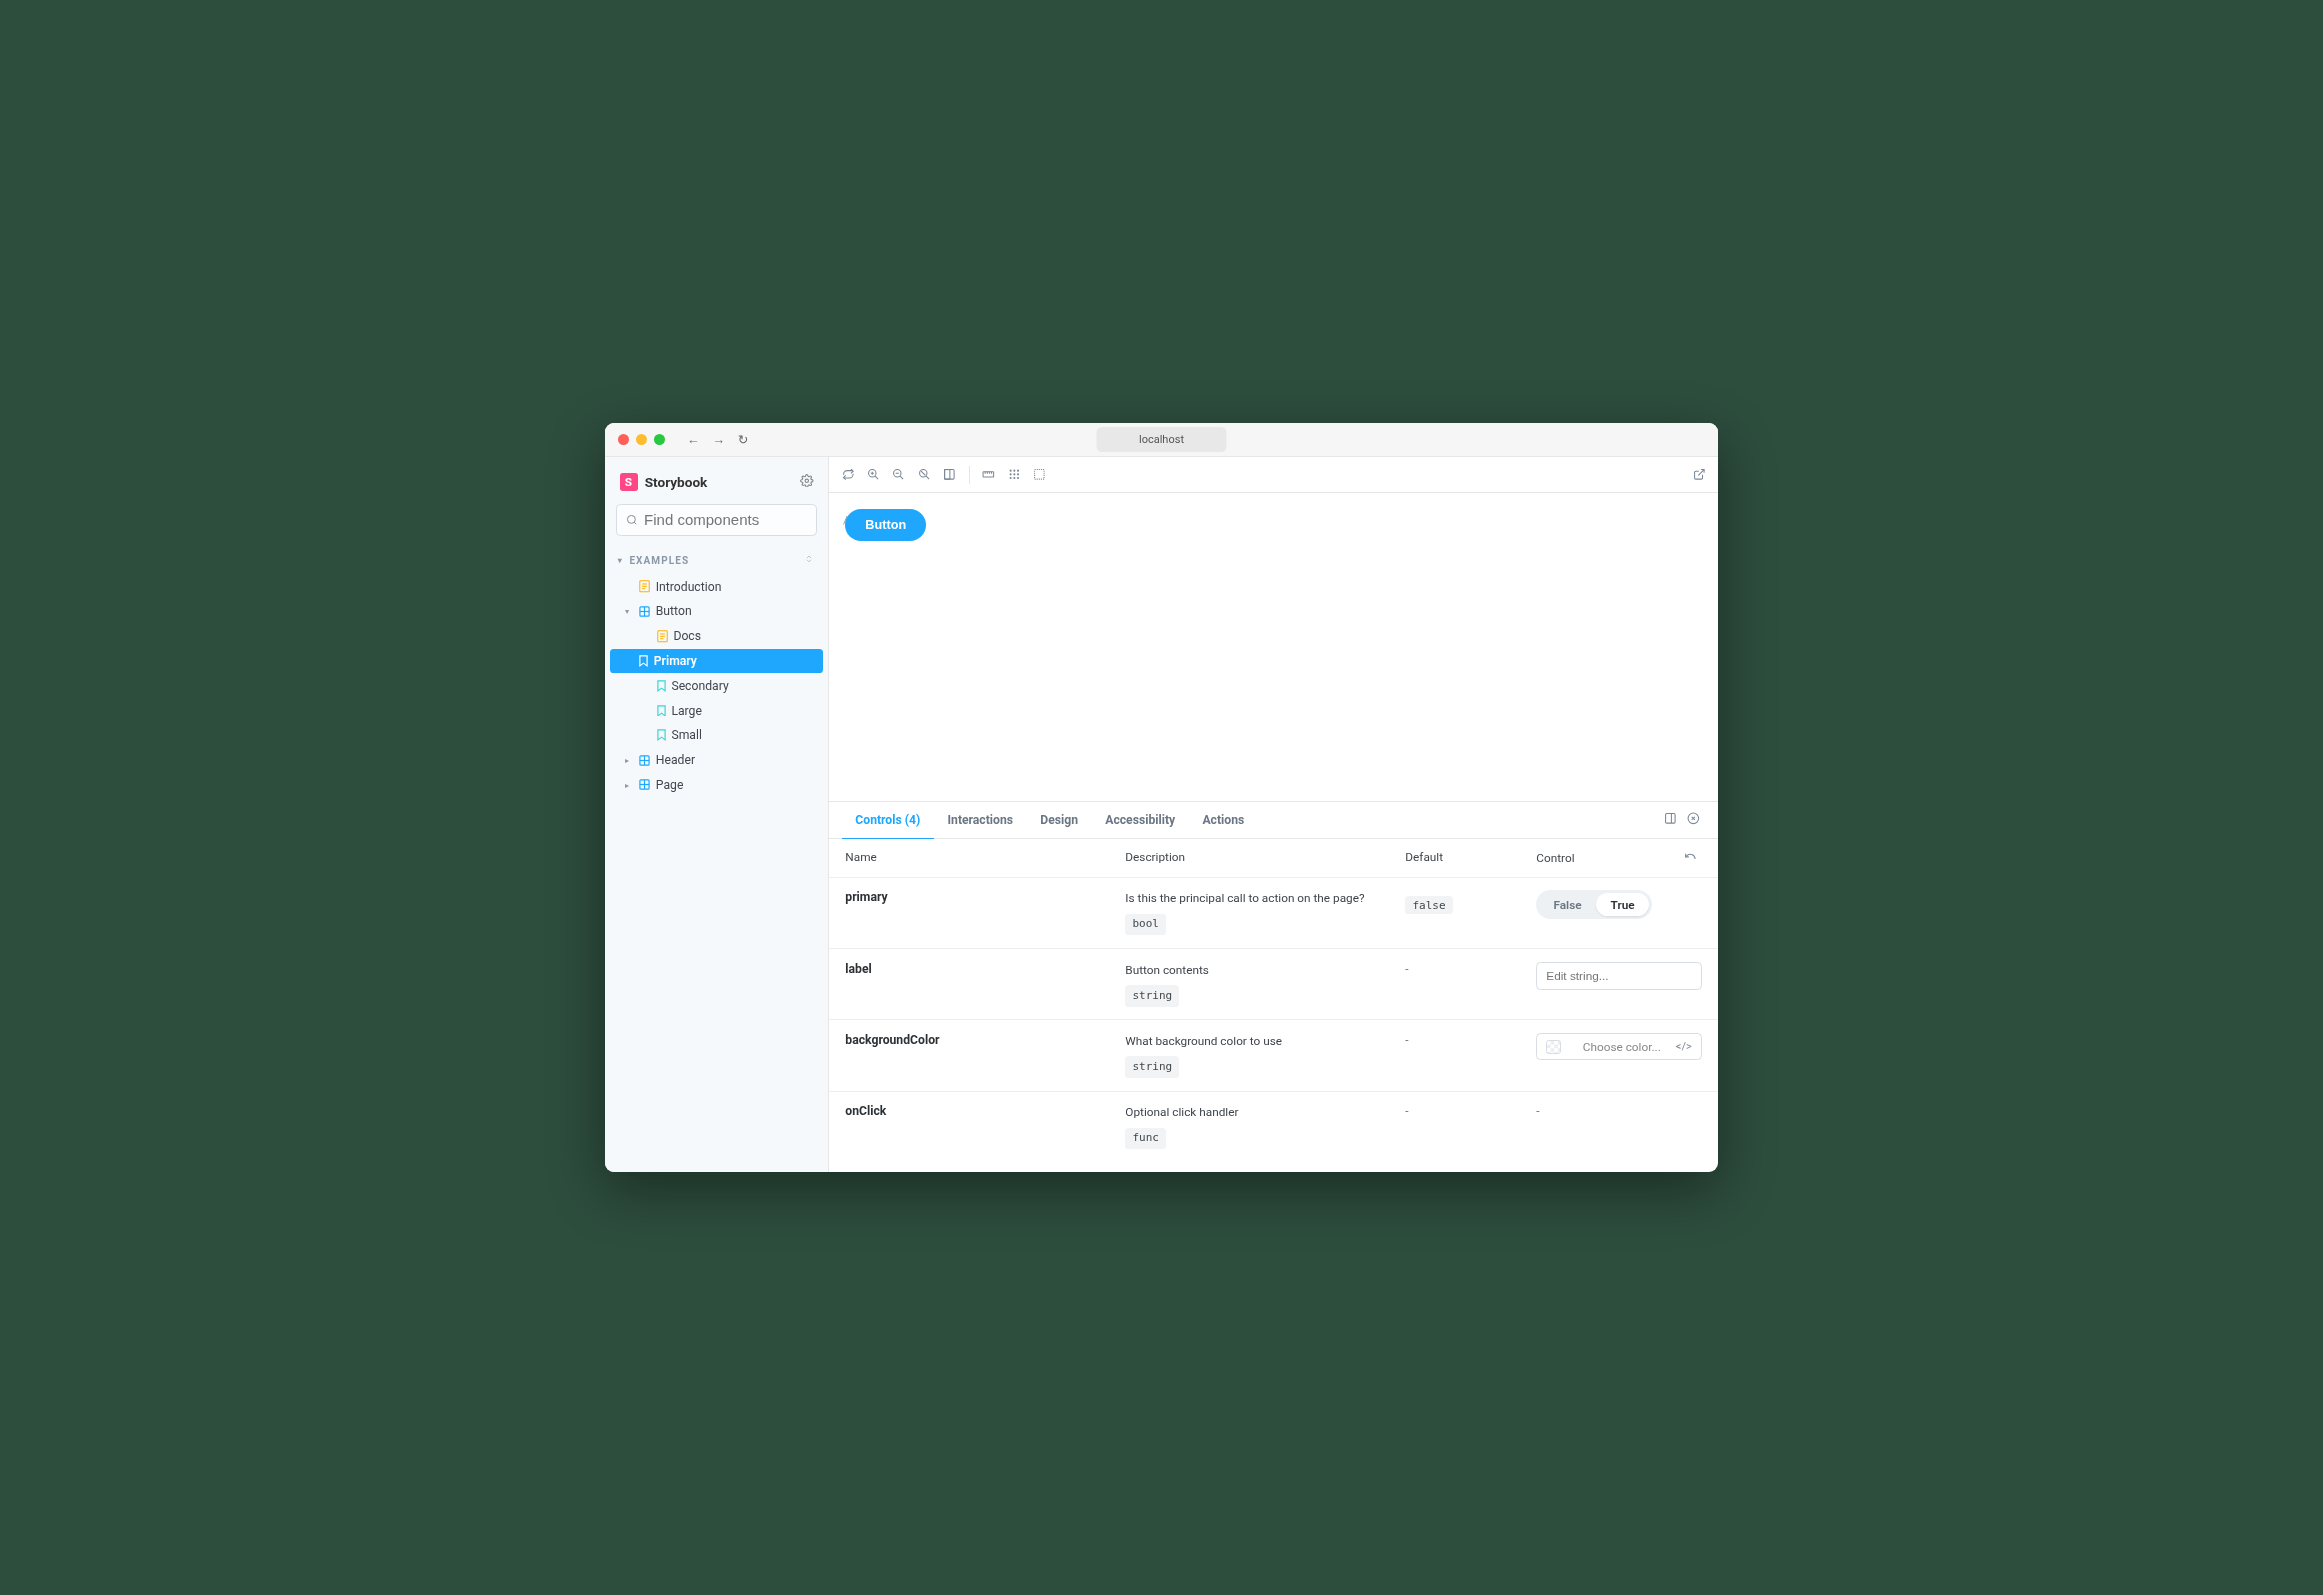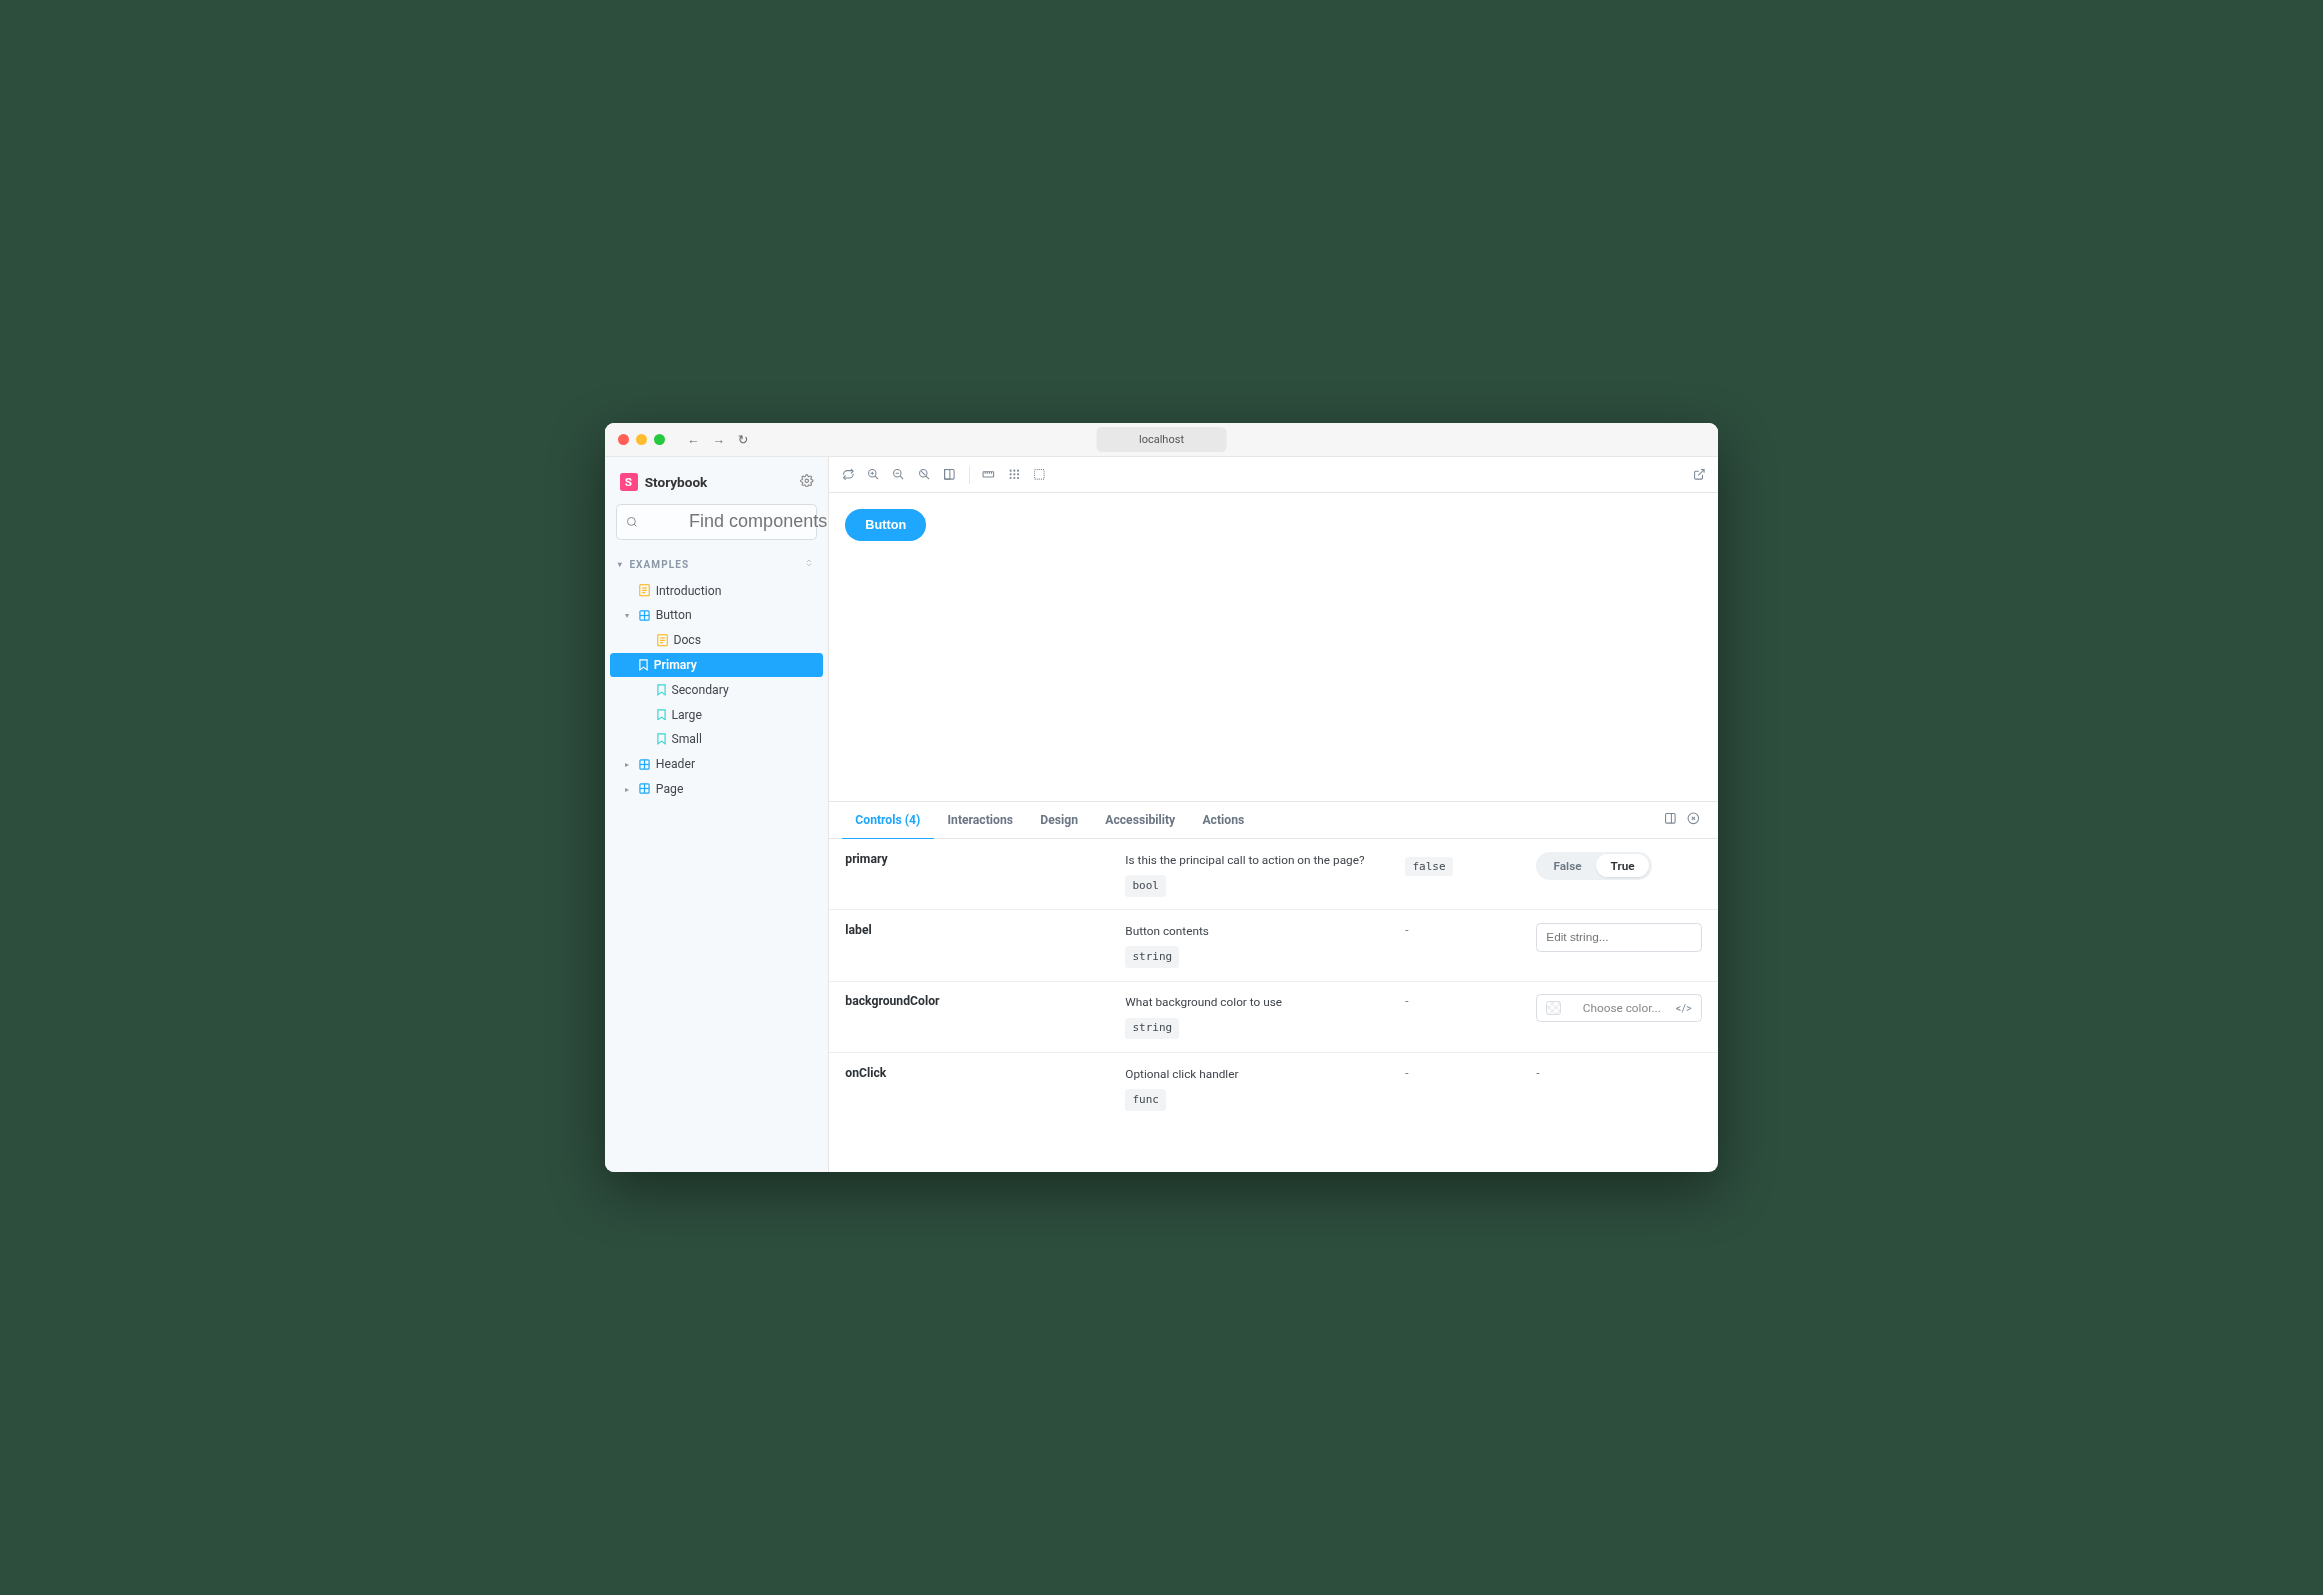--- a/index.html
+++ b/index.html
@@ -78,21 +78,21 @@
   border: 0.9px solid #d8dde3;
   background: #fcfdfe;
   border-radius: 4.5px;
   padding: 6.3px 9px;
   color: #888;
   font-size: 11.8px;
 }
 .search-box svg { margin-right: 6.3px; flex-shrink:0; }
 .search-box input {
   border: none; background: transparent; outline: none; flex: 1;
-  font-size: 18px; color: #555; margin-left: 45px;
+  font-size: 15px; color: #555;
 }
 .search-kbd { font-size: 11.8px; color: #999; }
 .section-header {
   display: flex; align-items: center; justify-content: space-between;
   padding: 0 14.5px 5.4px 12.7px;
 }
 .section-label {
   font-size: 10px; font-weight: 700; letter-spacing: 1.1px;
   color: #8b98a8; display: flex; align-items: center; gap: 2.7px;
 }
@@ -429,20 +429,32 @@
                 <rect x="3" y="3" width="18" height="18" rx="2"></rect>
                 <line x1="14" y1="3" x2="14" y2="21"></line>
               </svg></span>
           <span class="addon-icon-btn"><svg width="12.7" height="12.7" viewBox="0 0 24 24" fill="none" stroke="currentColor" stroke-width="2">
                 <circle cx="12" cy="12" r="10"></circle>
                 <line x1="15" y1="9" x2="9" y2="15"></line>
                 <line x1="9" y1="9" x2="15" y2="15"></line>
               </svg></span>
         </div>
 
+        <div class="table-header">
+          <div>Name</div>
+          <div>Description</div>
+          <div>Default</div>
+          <div class="col-control">
+            <span>Control</span>
+            <span class="addon-icon-btn"><svg width="12.7" height="12.7" viewBox="0 0 24 24" fill="none" stroke="currentColor" stroke-width="2">
+                  <path d="M3 7v6h6"></path>
+                  <path d="M21 17a9 9 0 00-15-6.7L3 13"></path>
+                </svg></span>
+          </div>
+        </div>
 
         <div class="table-row">
           <div class="prop-name">primary</div>
           <div class="prop-desc">
             <span>Is this the principal call to action on the page?</span><br>
             <span class="type-badge">bool</span>
           </div>
           <div class="col-default">
             <span class="default-badge">false</span>
           </div>

